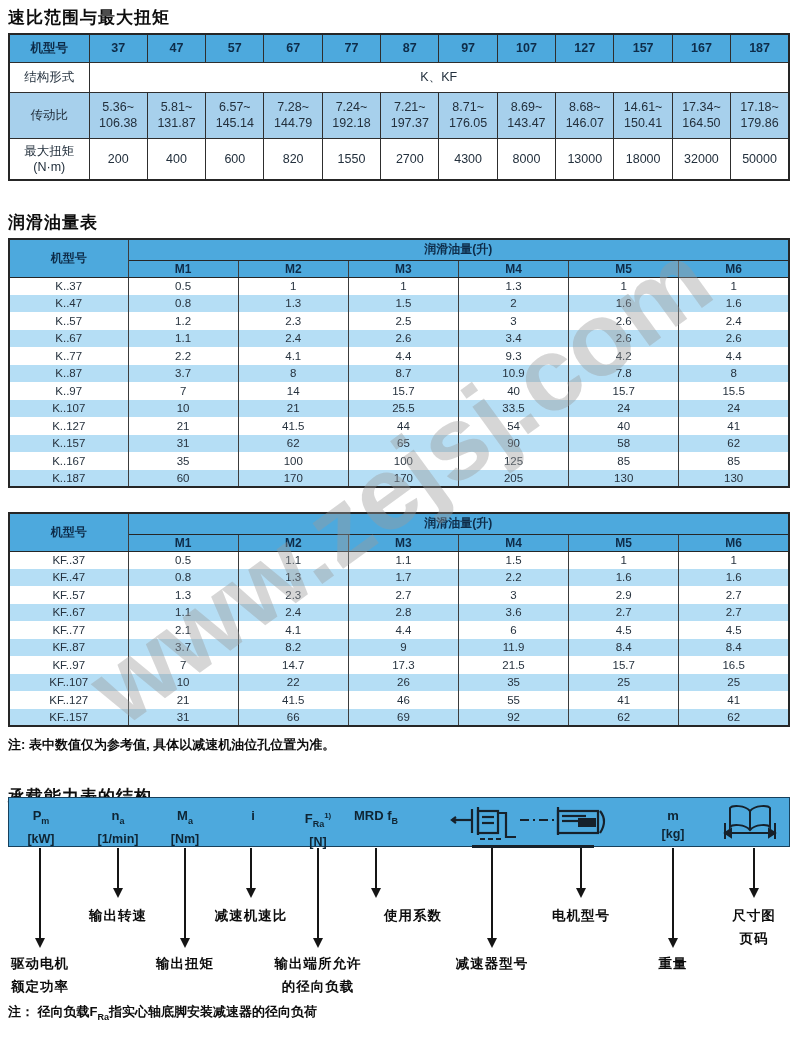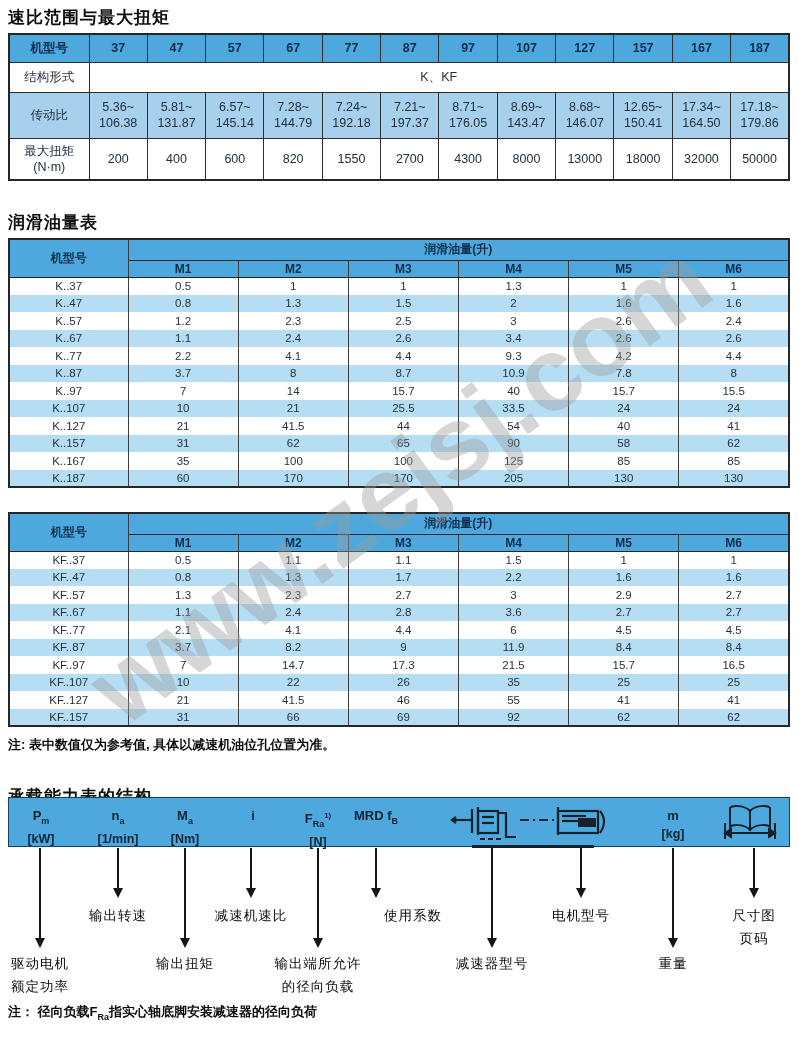--- a/index.html
+++ b/index.html
@@ -93,21 +93,21 @@
   .arrowhead {
     position: absolute; transform: translateX(-50%); width: 0; height: 0;
     border-left: 5px solid transparent; border-right: 5px solid transparent;
     border-top: 10px solid #151515;
   }
   .arrowhead.mid { top: 125px; }
   .arrowhead.low { top: 175px; }
   .alabel {
     position: absolute; transform: translateX(-50%); text-align: center;
     font-size: 13.5px; color: #0d0d0d; white-space: pre-line;
-    line-height: 23px; letter-spacing: 1px; font-weight: 400;
+    line-height: 23px; letter-spacing: 1px; font-weight: 700;
   }
   .alabel.mid { top: 141px; }
   .alabel.low { top: 189px; }
 
   #bottom-note {
     position: absolute; left: 8px; top: 240px; font-size: 13px;
     font-weight: bold; color: #0d0d0d;
   }
   #bottom-note sub { font-size: 9px; }
 </style>
@@ -155,21 +155,21 @@
         <td class="lt-blue pre">7.24~
 192.18</td>
         <td class="lt-blue pre">7.21~
 197.37</td>
         <td class="lt-blue pre">8.71~
 176.05</td>
         <td class="lt-blue pre">8.69~
 143.47</td>
         <td class="lt-blue pre">8.68~
 146.07</td>
-        <td class="lt-blue pre">12.65~
+        <td class="lt-blue pre">14.61~
 150.41</td>
         <td class="lt-blue pre">17.34~
 164.50</td>
         <td class="lt-blue pre">17.18~
 179.86</td>
       </tr>
       <tr style="height: 42px;">
         <th class="pre">最大扭矩
 (N·m)</th>
         <td>200</td>

